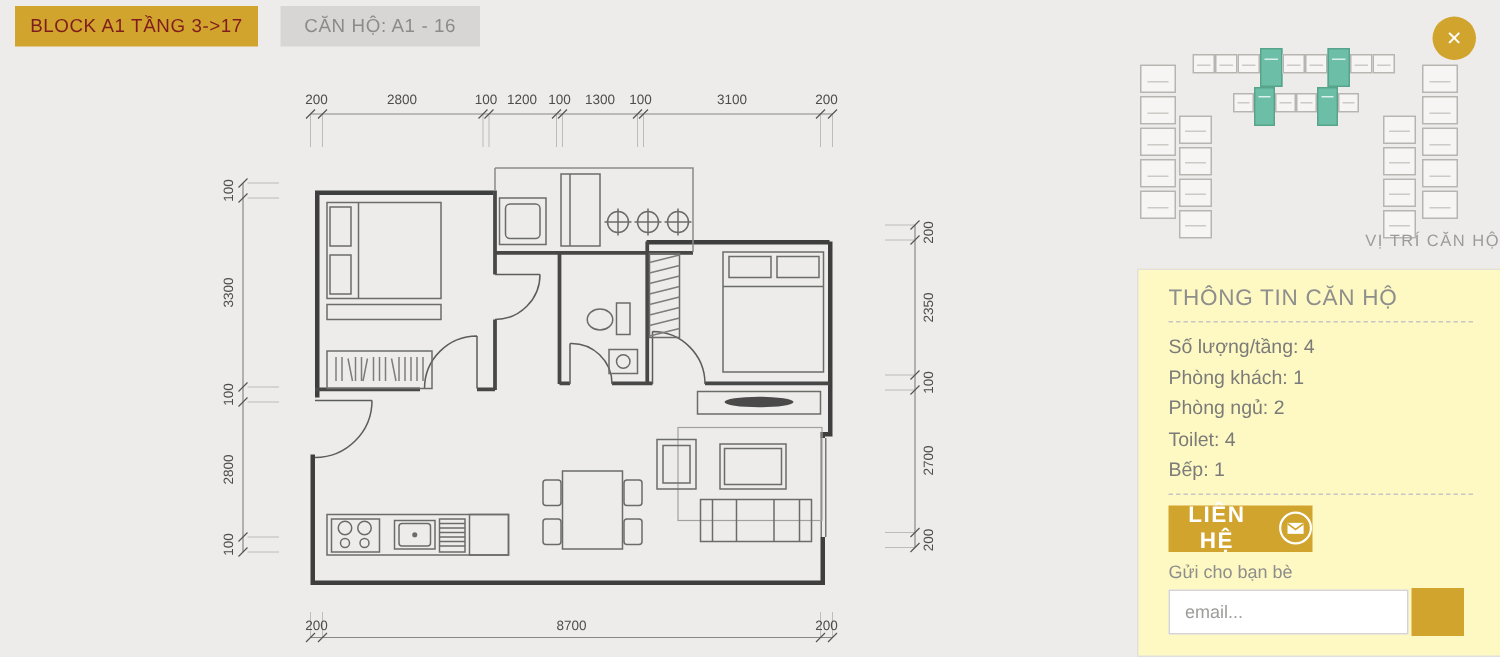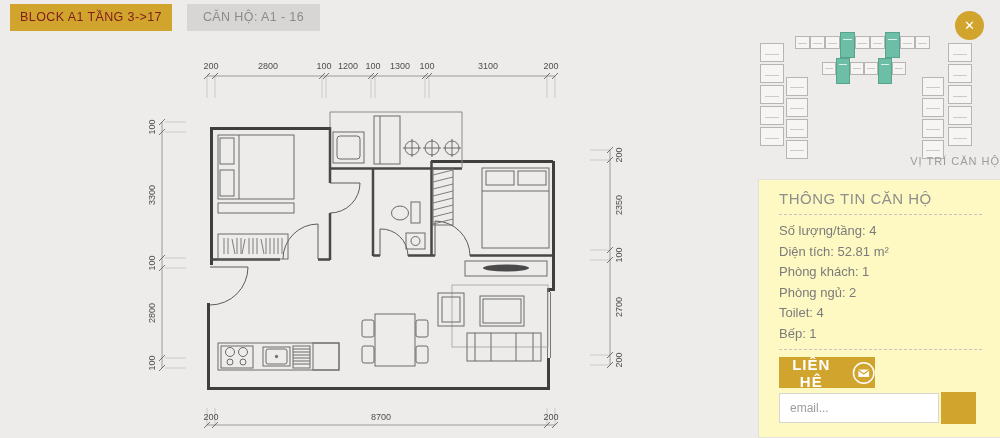--- a/index.html
+++ b/index.html
@@ -257,35 +257,35 @@
   <div class="mm-unit" style="left:193px;top:91px;width:24px;height:19px"></div>
   <div class="mm-unit" style="left:193px;top:112px;width:24px;height:19px"></div>
 
   <div class="mm-caption">VỊ TRÍ CĂN HỘ</div>
 </div>
 
 <div class="info-panel">
   <div class="info-title">THÔNG TIN CĂN HỘ</div>
   <div class="info-rows">
     <div class="info-row">Số lượng/tầng: 4</div>
-    <div class="info-row">Diện tích: 52.81 m²</div>
     <div class="info-row">Phòng khách: 1</div>
     <div class="info-row">Phòng ngủ: 2</div>
     <div class="info-row">Toilet: 4</div>
     <div class="info-row">Bếp: 1</div>
   </div>
 
   <button class="contact-btn">
     <span>LIÊN HỆ</span>
     <svg width="24" height="24" viewBox="0 0 24 24">
       <circle cx="12" cy="12" r="10.5" fill="none" stroke="#fff" stroke-width="1.5"></circle>
       <rect x="6.5" y="8.5" width="11" height="7.5" fill="#fff" stroke="none"></rect>
       <path d="M6.5,9 L12,13 L17.5,9" fill="none" stroke="#d1a42e" stroke-width="1.2"></path>
     </svg>
   </button>
 
+  <div class="share-label">Gửi cho bạn bè</div>
   <div class="share-row">
     <input class="email-input" type="text" placeholder="email..." style="">
     <button class="send-btn">
       
     </button>
   </div>
 </div>
 
 </body></html>

